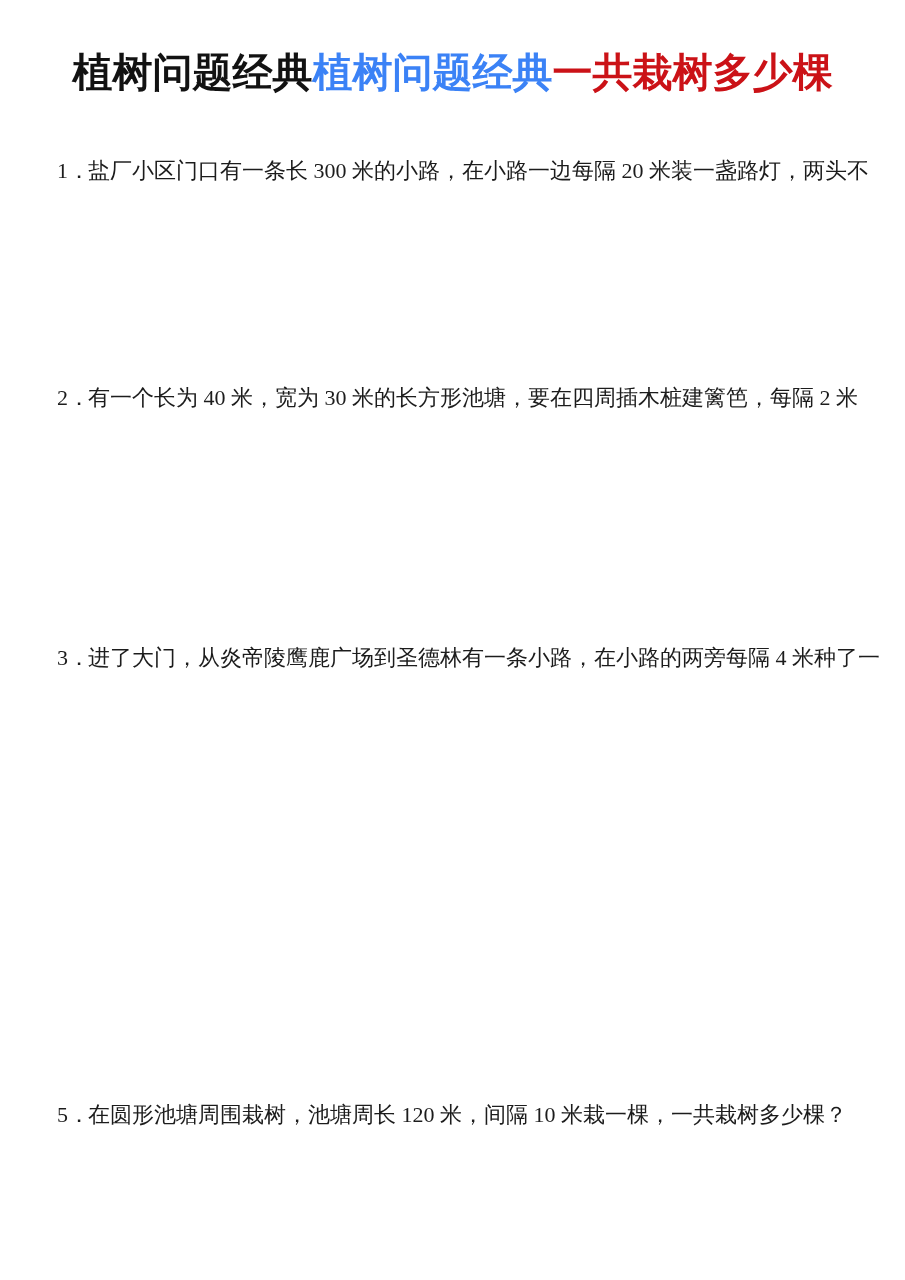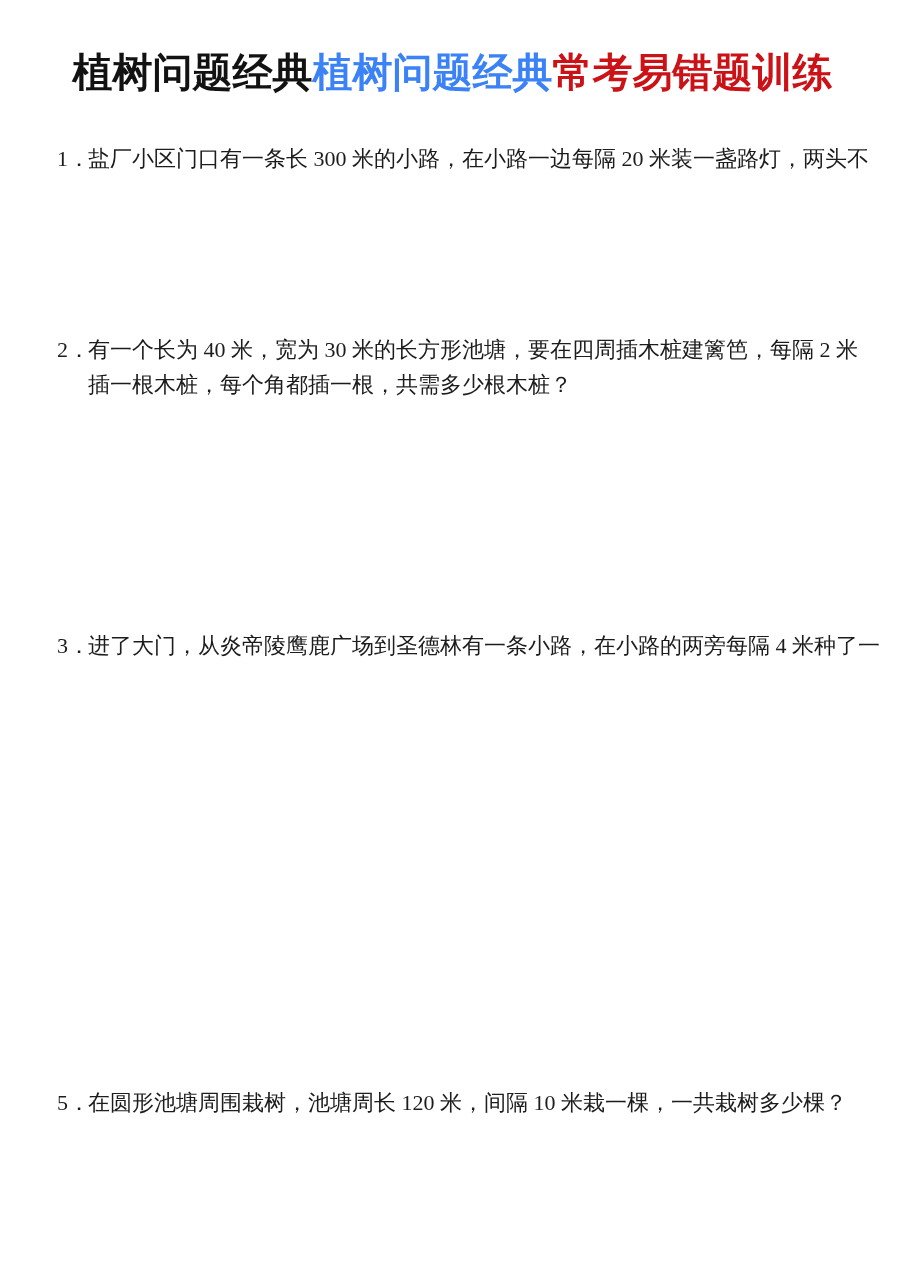--- a/index.html
+++ b/index.html
@@ -27,42 +27,41 @@
     letter-spacing: 0px;
   }
   .question {
     position: absolute;
     left: 57px;
     width: 815px;
     font-size: 22px;
     line-height: 35px;
   }
   .q-line { white-space: nowrap; padding-left: 31px; }
-  .q-line.first { padding-left: 0; }
+  .q-line.first { padding-left: 0; margin-top: 12px; }
   .q-num { display: inline-block; width: 31px; }
   .q1 { top: 141px; }
-  .q2 { top: 332px; }
+  .q2 { top: 368px; }
   .q3 { top: 628px; }
   .q4 { top: 840px; }
   .q5 { top: 1085px; }
 </style>
 </head>
 <body>
 
 <div class="page">
 
-  <h1 class="title"><span style="color: rgb(18, 18, 18);">植树问题经典</span><span style="color: #3b82f6;">植树问题经典</span><span style="color: rgb(203, 18, 23);">常考易错题训练</span></h1>
+  <h1 class="title"><span style="color: rgb(18, 18, 18);">植树问题经典</span><span style="color: #3b82f6;">植树问题经典</span><span style="color: rgb(203, 18, 23);">一共栽树多少棵</span></h1>
 
   <div class="question q1">
     <div class="q-line first"><span class="q-num">1．</span><span>盐厂小区门口有一条长 300 米的小路，在小路一边每隔 20 米装一盏路灯，两头不</span></div>
   </div>
 
   <div class="question q2">
     <div class="q-line first"><span class="q-num">2．</span><span>有一个长为 40 米，宽为 30 米的长方形池塘，要在四周插木桩建篱笆，每隔 2 米</span></div>
-    <div class="q-line">插一根木桩，每个角都插一根，共需多少根木桩？</div>
   </div>
 
   <div class="question q3">
     <div class="q-line first"><span class="q-num">3．</span><span>进了大门，从炎帝陵鹰鹿广场到圣德林有一条小路，在小路的两旁每隔 4 米种了一</span></div>
   </div>
 
 
   <div class="question q5">
     <div class="q-line first"><span class="q-num">5．</span><span>在圆形池塘周围栽树，池塘周长 120 米，间隔 10 米栽一棵，一共栽树多少棵？</span></div>
   </div>

